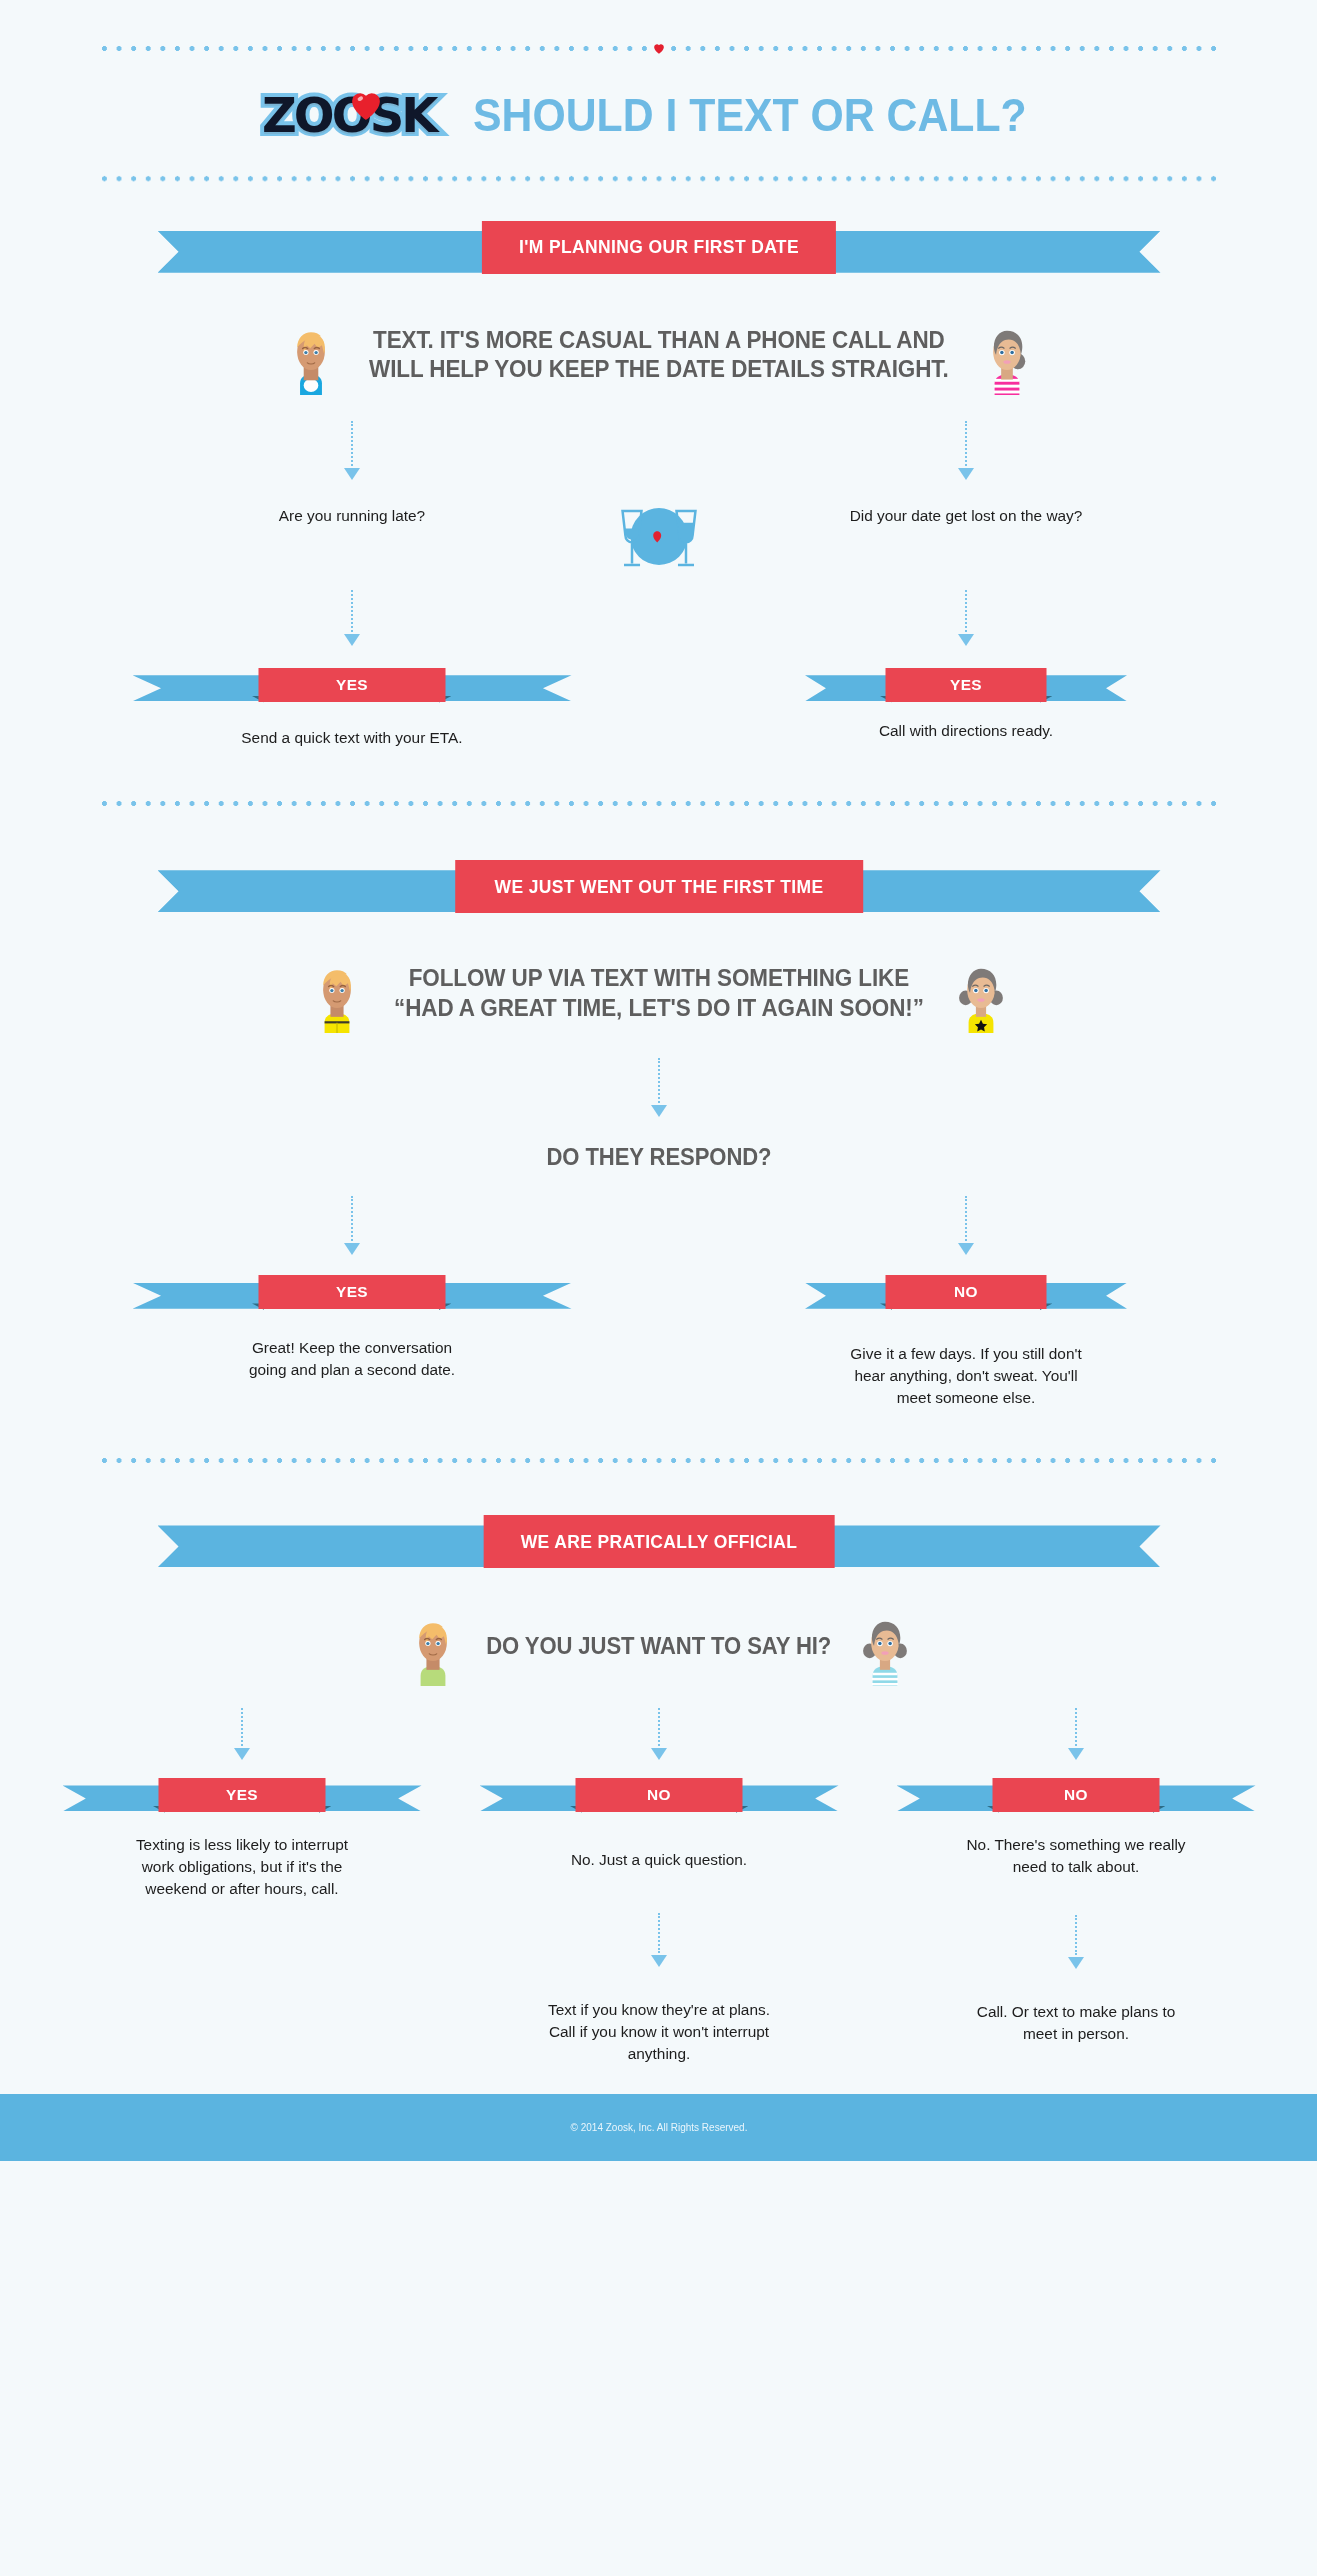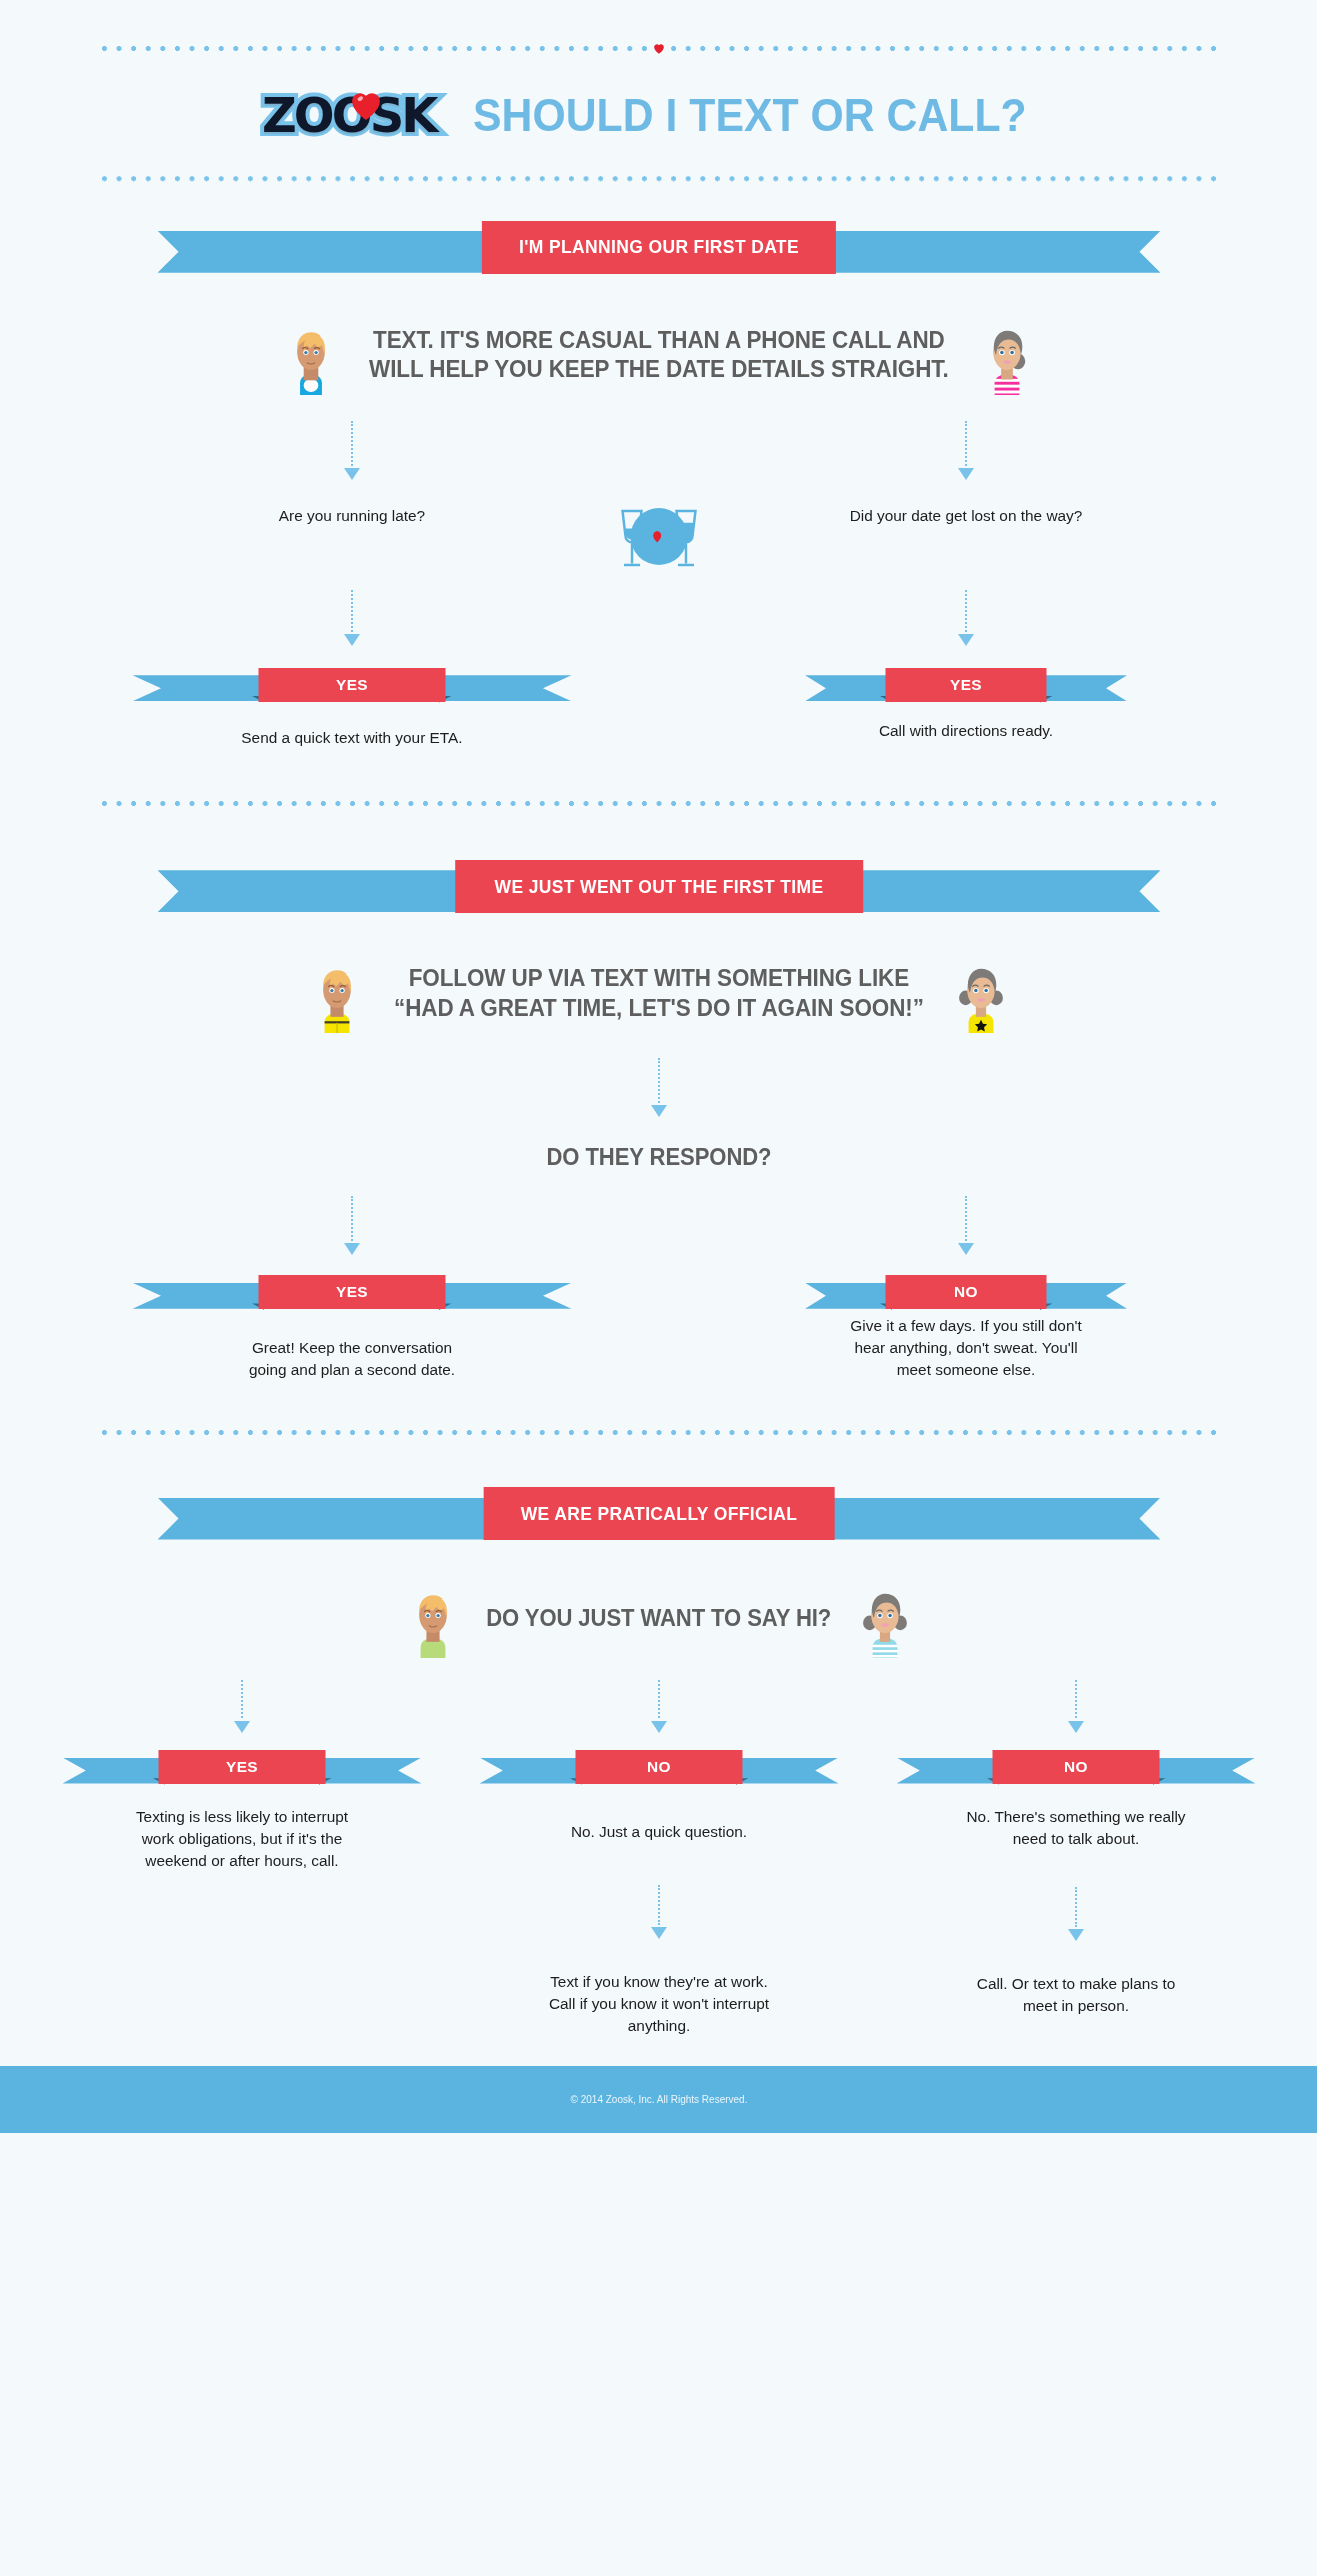--- a/index.html
+++ b/index.html
@@ -424,21 +424,21 @@
       <div class="col" style="width:468px">
         <div class="ribbon" style="width:322px">
           <div class="rib-wing left"></div>
           <div class="rib-wing right"></div>
           <div class="rib-fold" style="left:50%; margin-left:-86px; clip-path:polygon(0 0,100% 0,100% 100%)"></div>
           <div class="rib-fold" style="left:50%; margin-left:74px; clip-path:polygon(0 0,100% 0,0 100%)"></div>
           <div class="rib-plate" style="width:161px">
             <span class="rib-label">NO</span>
           </div>
         </div>
-        <div class="caption" style="margin-top:0">
+        <div class="caption" style="margin-top:28px">
           <div>Give it a few days. If you still don't</div>
           <div>hear anything, don't sweat. You'll</div>
           <div>meet someone else.</div>
         </div>
       </div>
     </div>
   </div>
 
   <div class="sec-rule" style="margin-top:48px">
     <div class="dotrule"></div>
@@ -546,21 +546,21 @@
           <div class="rib-plate" style="width:167px">
             <span class="rib-label">NO</span>
           </div>
         </div>
         <div class="caption" style="margin-top:31px">No. Just a quick question.</div>
         <div class="arrow" style="margin-top:42px">
           <div class="arrow-line" style="height:40px"></div>
             <div class="arrow-head"></div>
         </div>
         <div class="caption" style="margin-top:32px">
-          <div>Text if you know they're at work.</div>
+          <div>Text if you know they're at plans.</div>
           <div>Call if you know it won't interrupt</div>
           <div>anything.</div>
         </div>
       </div>
 
       <div class="col" style="width:417px">
         <div class="ribbon" style="width:359px">
           <div class="rib-wing left"></div>
           <div class="rib-wing right"></div>
           <div class="rib-fold" style="left:50%; margin-left:-89px; clip-path:polygon(0 0,100% 0,100% 100%)"></div>

